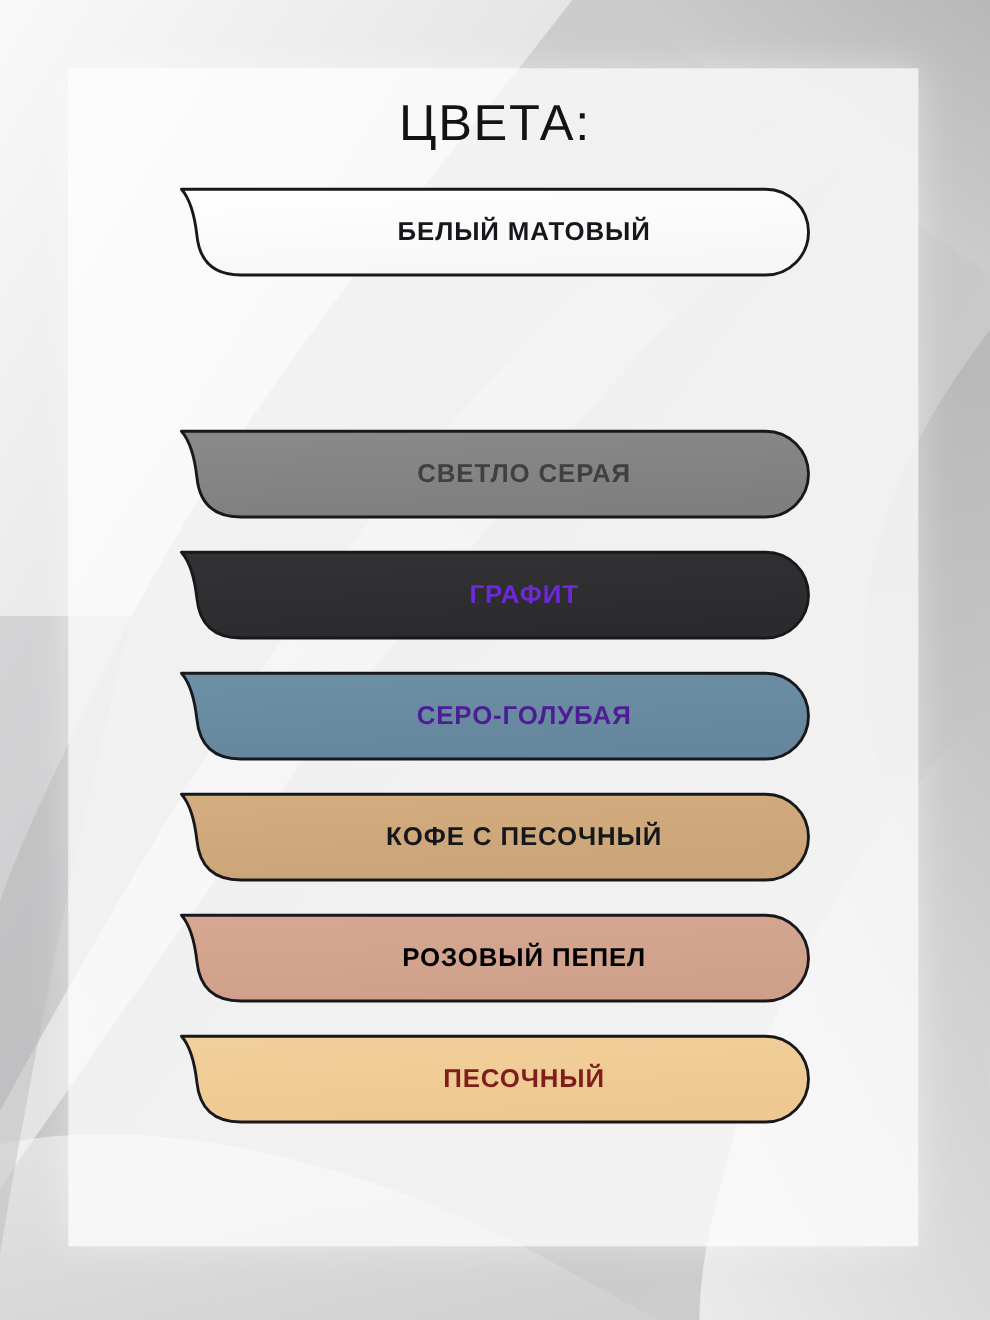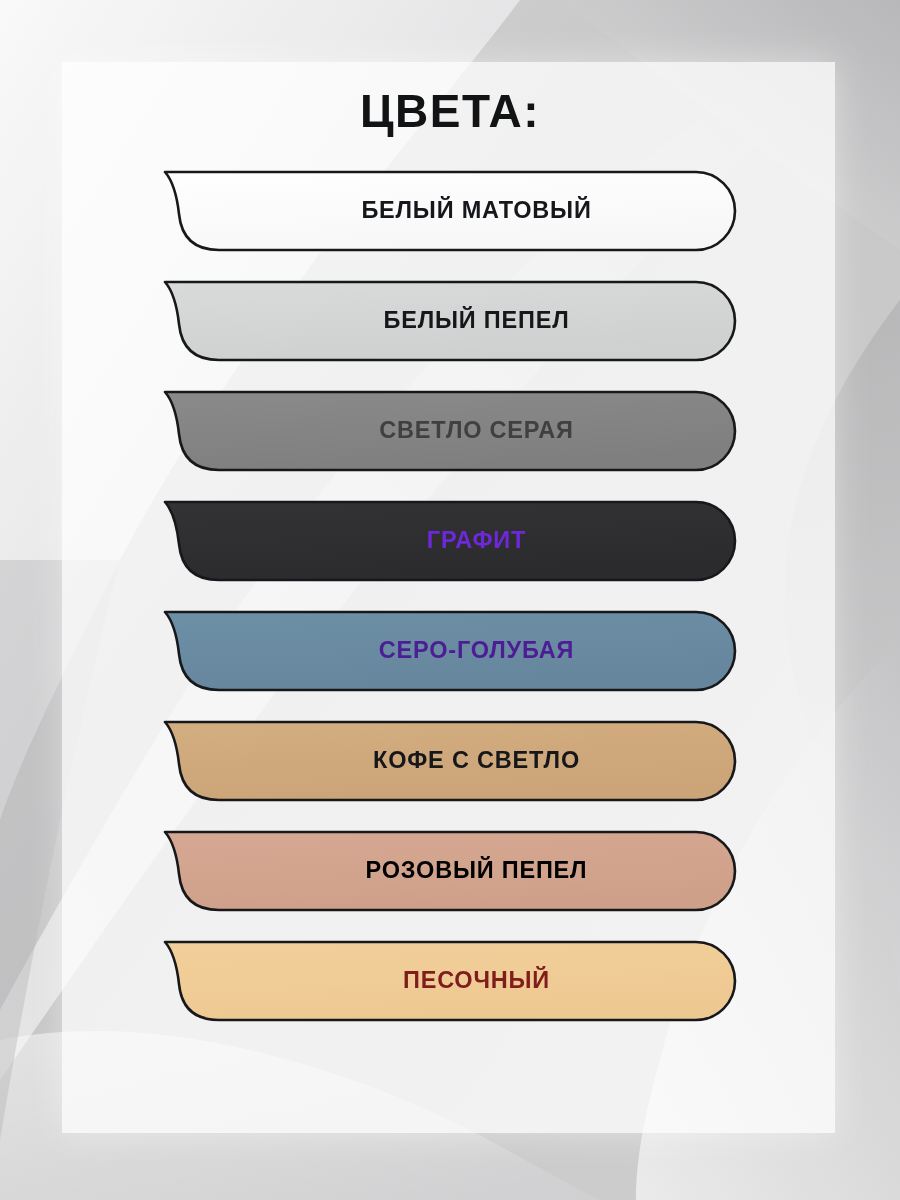--- a/index.html
+++ b/index.html
@@ -41,21 +41,21 @@
   }
 
   
   #title {
     position: absolute;
     left: 0;
     top: 88px;
     width: 900px;
     text-align: center;
     font-size: 46px;
-    font-weight: bold;
+    font-weight: normal;
     letter-spacing: 1.5px;
     color: #111315;
     line-height: 1;
     user-select: none;
   }
 
   
   #swatches {
     position: absolute;
     left: 163px;
@@ -151,32 +151,20 @@
           <defs>
             <linearGradient id="g0" x1="0" y1="0" x2="0.35" y2="1">
               <stop offset="0%" stop-color="#ffffff"></stop>
               <stop offset="100%" stop-color="#f7f7f7"></stop>
             </linearGradient>
           </defs>
           <path d="M2,2 L533,2 A39,39 0 0 1 533,80 L56,80 C28,80 18,64 16,44 C14,26 9,10 2,2 Z" fill="url(#g0)" stroke="#17181b" stroke-width="2.6" stroke-linejoin="round"></path>
         </svg>
         <div class="swatch-label" style="color:#15171a">БЕЛЫЙ МАТОВЫЙ</div>
       </div>
-      <div class="swatch" style="top: 110px;">
-        <svg width="575" height="82" viewBox="0 0 575 82">
-          <defs>
-            <linearGradient id="g1" x1="0" y1="0" x2="0.35" y2="1">
-              <stop offset="0%" stop-color="#d9dbda"></stop>
-              <stop offset="100%" stop-color="#cfd1d0"></stop>
-            </linearGradient>
-          </defs>
-          <path d="M2,2 L533,2 A39,39 0 0 1 533,80 L56,80 C28,80 18,64 16,44 C14,26 9,10 2,2 Z" fill="url(#g1)" stroke="#17181b" stroke-width="2.6" stroke-linejoin="round"></path>
-        </svg>
-        <div class="swatch-label" style="color:#15171a">БЕЛЫЙ ПЕПЕЛ</div>
-      </div>
       <div class="swatch" style="top: 220px;">
         <svg width="575" height="82" viewBox="0 0 575 82">
           <defs>
             <linearGradient id="g2" x1="0" y1="0" x2="0.35" y2="1">
               <stop offset="0%" stop-color="#8a8a8a"></stop>
               <stop offset="100%" stop-color="#7f7f7f"></stop>
             </linearGradient>
           </defs>
           <path d="M2,2 L533,2 A39,39 0 0 1 533,80 L56,80 C28,80 18,64 16,44 C14,26 9,10 2,2 Z" fill="url(#g2)" stroke="#17181b" stroke-width="2.6" stroke-linejoin="round"></path>
         </svg>
@@ -209,21 +197,21 @@
       <div class="swatch" style="top: 550px;">
         <svg width="575" height="82" viewBox="0 0 575 82">
           <defs>
             <linearGradient id="g5" x1="0" y1="0" x2="0.35" y2="1">
               <stop offset="0%" stop-color="#d3ae81"></stop>
               <stop offset="100%" stop-color="#cba477"></stop>
             </linearGradient>
           </defs>
           <path d="M2,2 L533,2 A39,39 0 0 1 533,80 L56,80 C28,80 18,64 16,44 C14,26 9,10 2,2 Z" fill="url(#g5)" stroke="#17181b" stroke-width="2.6" stroke-linejoin="round"></path>
         </svg>
-        <div class="swatch-label" style="color:#15171a">КОФЕ С СВЕТЛО</div>
+        <div class="swatch-label" style="color:#15171a">КОФЕ С ПЕСОЧНЫЙ</div>
       </div>
       <div class="swatch" style="top: 660px;">
         <svg width="575" height="82" viewBox="0 0 575 82">
           <defs>
             <linearGradient id="g6" x1="0" y1="0" x2="0.35" y2="1">
               <stop offset="0%" stop-color="#d6a893"></stop>
               <stop offset="100%" stop-color="#cfa089"></stop>
             </linearGradient>
           </defs>
           <path d="M2,2 L533,2 A39,39 0 0 1 533,80 L56,80 C28,80 18,64 16,44 C14,26 9,10 2,2 Z" fill="url(#g6)" stroke="#17181b" stroke-width="2.6" stroke-linejoin="round"></path>

